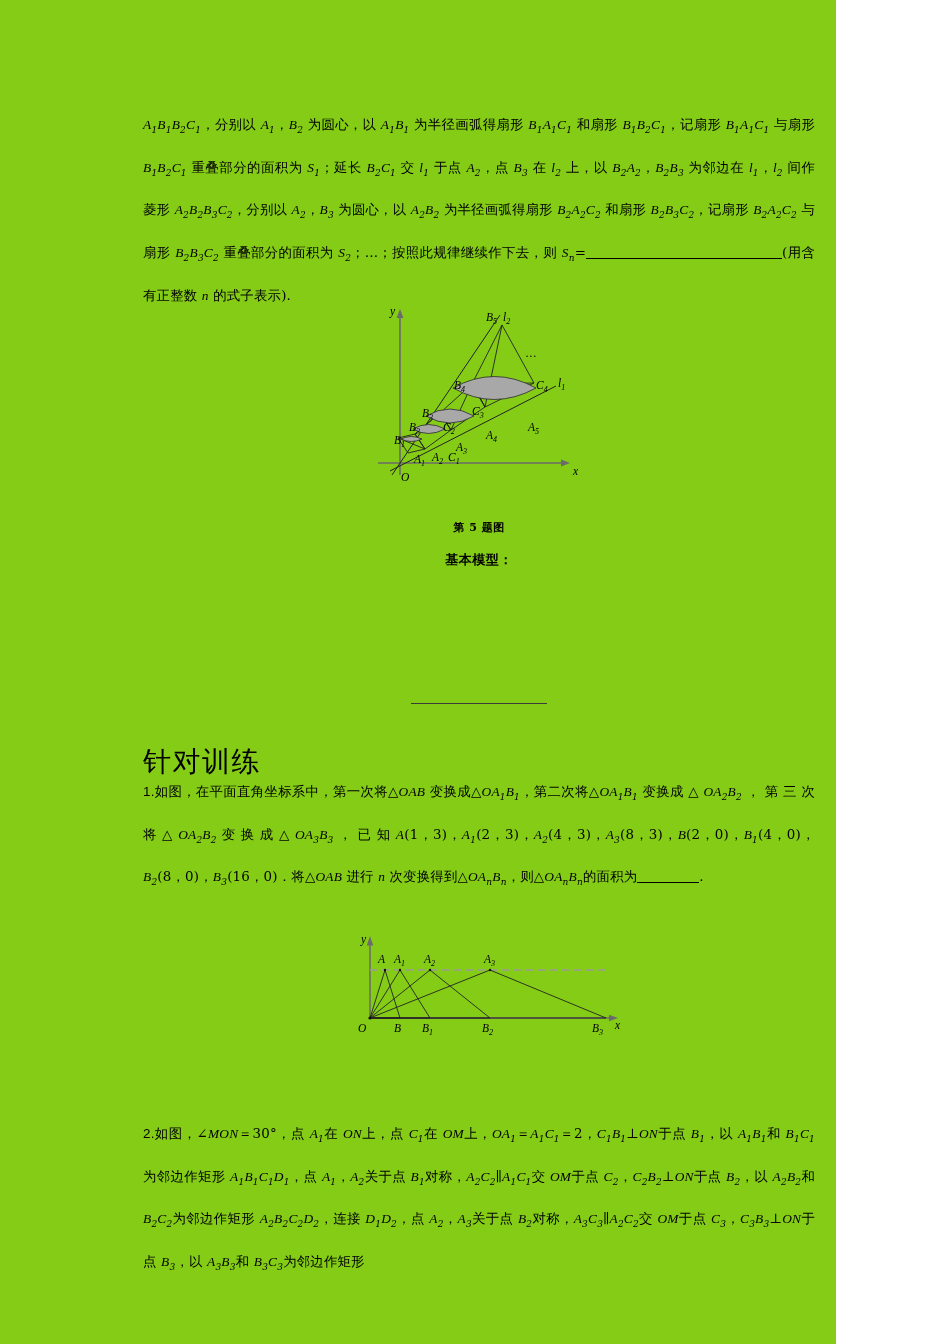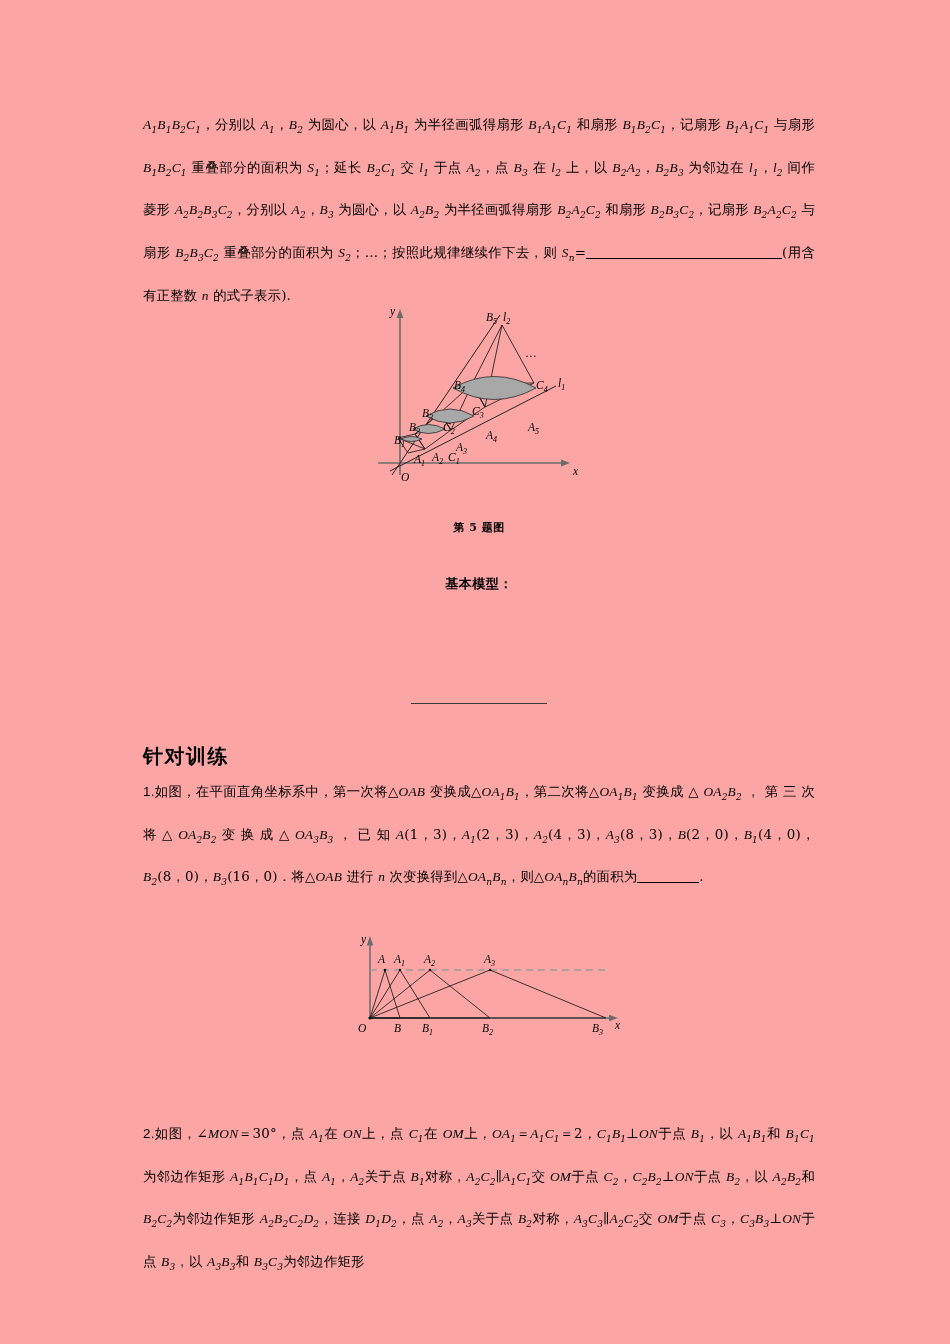--- a/index.html
+++ b/index.html
@@ -2,23 +2,23 @@
 <html><head>
 <meta charset="utf-8">
 <style>
   html, body {
     margin: 0;
     padding: 0;
     background: #ffffff;
   }
   .page {
     position: relative;
-    width: 950px;
+    width: 836px;
     height: 1344px;
-    background: #fca5a5;
+    background: #84cc16;
     font-family: "Liberation Serif", "DejaVu Serif", serif;
     color: #000000;
     overflow: hidden;
   }
   .content {
     position: absolute;
     left: 143px;
     top: 0;
     width: 672px;
   }
@@ -58,34 +58,33 @@
     font-size: 11px;
     font-weight: bold;
     letter-spacing: 0.5px;
   }
   .model-label {
     font-family: "DejaVu Serif", "Liberation Serif", serif;
     font-size: 13px;
     font-weight: bold;
     text-align: center;
     letter-spacing: 0.5px;
-    margin-top: 24px;
   }
 
   
   .sep-line {
     width: 136px;
     height: 0;
     border-top: 1.4px solid #3a3a3a;
     margin: 0 auto;
   }
   .section-title {
     font-family: "DejaVu Sans", "Liberation Sans", sans-serif;
-    font-size: 20px;
-    font-weight: 700;
+    font-size: 28px;
+    font-weight: 400;
     letter-spacing: 1.5px;
     color: #000;
   }
 
   
   .abs { position: absolute; }
 
   .fig-box { position: absolute; }
   svg { display: block; }
   .lbl {

